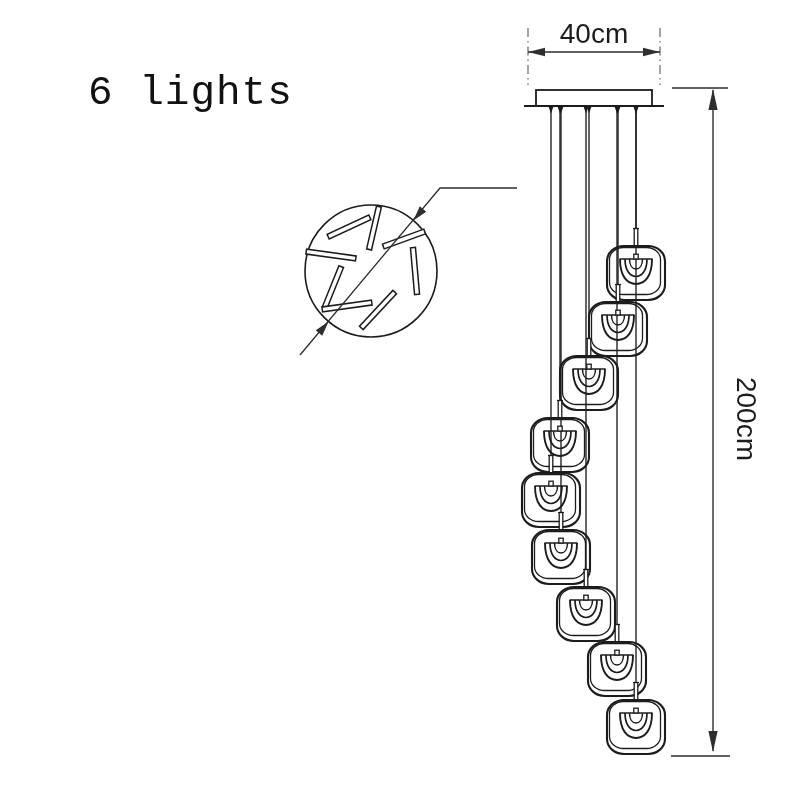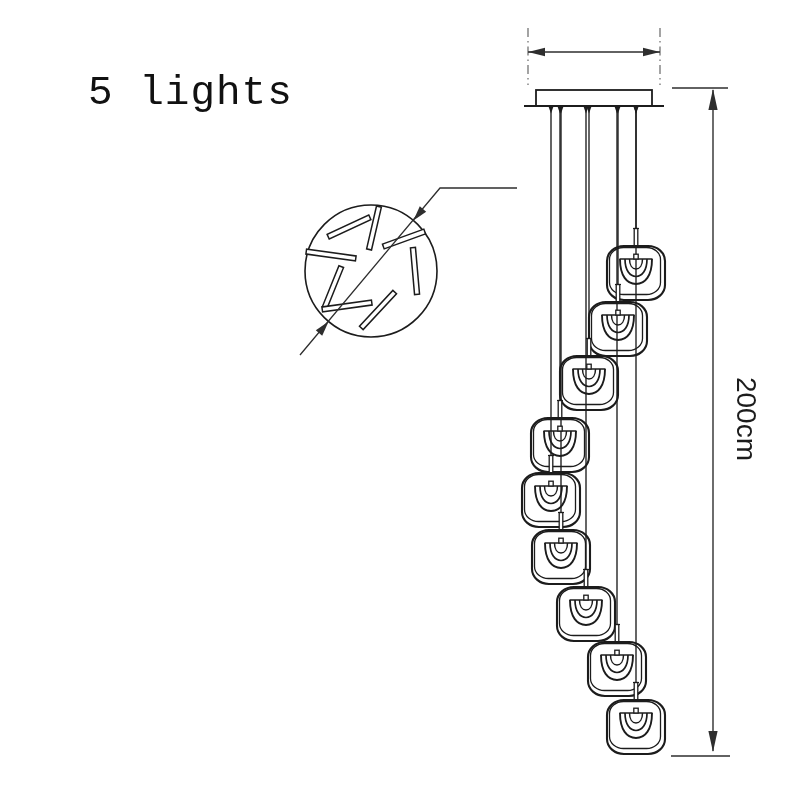--- a/index.html
+++ b/index.html
@@ -172,15 +172,16 @@
         <rect x="607" y="700" width="58" height="54" rx="17" ry="15" fill="none" stroke="#1c1c1c" stroke-width="2.1"></rect>
         <rect x="609.5" y="701.5" width="51" height="47" rx="14" ry="12" fill="none" stroke="#1c1c1c" stroke-width="1.3"></rect>
         <line x1="619.5" y1="713" x2="652.5" y2="713" stroke="#1c1c1c" stroke-width="1.6" fill="none"></line>
         <path d="M 620,713 C 620,730 627,738 636,738 C 645,738 652,730 652,713" fill="none" stroke="#1c1c1c" stroke-width="1.9"></path>
         <path d="M 625,713 C 625,724.5 630,730.5 636,730.5 C 642,730.5 647,724.5 647,713" fill="none" stroke="#1c1c1c" stroke-width="1.7"></path>
         <path d="M 629.5,713 C 629.5,719.5 632.4,723 636,723 C 639.6,723 642.5,719.5 642.5,713" fill="none" stroke="#1c1c1c" stroke-width="1.5"></path>
         <rect x="633.8" y="708.2" width="4.4" height="4.8" fill="#fff" stroke="#1c1c1c" stroke-width="1.3"></rect>
       </g>
     </svg>
 
-  <div class="title">5 lights</div>
+  <div class="title">6 lights</div>
+  <div class="lbl lbl-width">40cm</div>
   <div class="lbl lbl-height">200cm</div>
 </div>
 
 </body></html>

